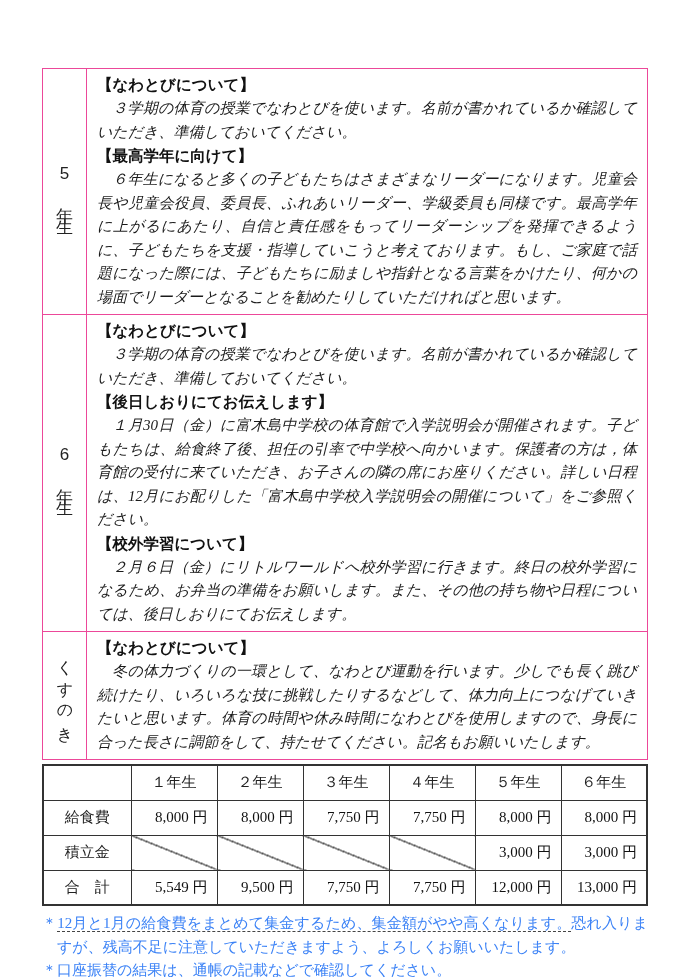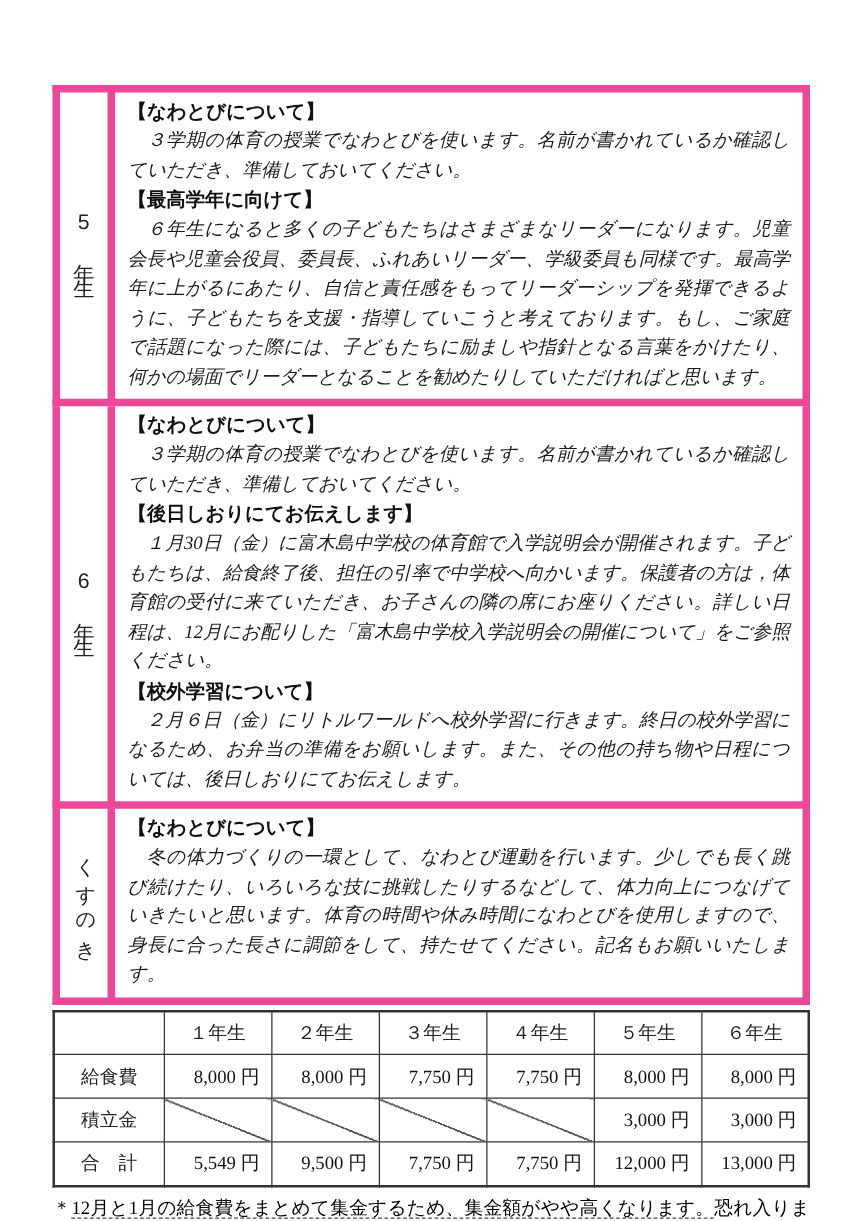--- a/index.html
+++ b/index.html
@@ -16,21 +16,21 @@
     position: relative;
   }
 
   
   table.grade-table {
     width: 606px;
     border-collapse: collapse;
     border: 1.5px solid #4c4c4c;
   }
   table.grade-table td {
-    border: 6px solid #ec4899;
+    border: 1px solid #ec4899;
     vertical-align: middle;
   }
   td.grade-label-cell {
     width: 44px;
     text-align: center;
     background: #fff;
   }
   .v-label {
     display: inline-block;
     writing-mode: vertical-rl;
@@ -118,21 +118,21 @@
   }
 
   
   .notes { margin-top: 6px; padding-left: 0; }
   .note {
     font-size: 15px;
     line-height: 23.5px;
     padding-left: 1em;
     text-indent: -1em;
     text-align: justify;
-    color: #000000;
+    color: #3b82f6;
   }
   .note .u {
     text-decoration: underline;
     text-decoration-style: dashed;
     text-decoration-thickness: 1px;
     text-decoration-color: #444;
     text-underline-offset: 3px;
   }
 </style>
 </head>

